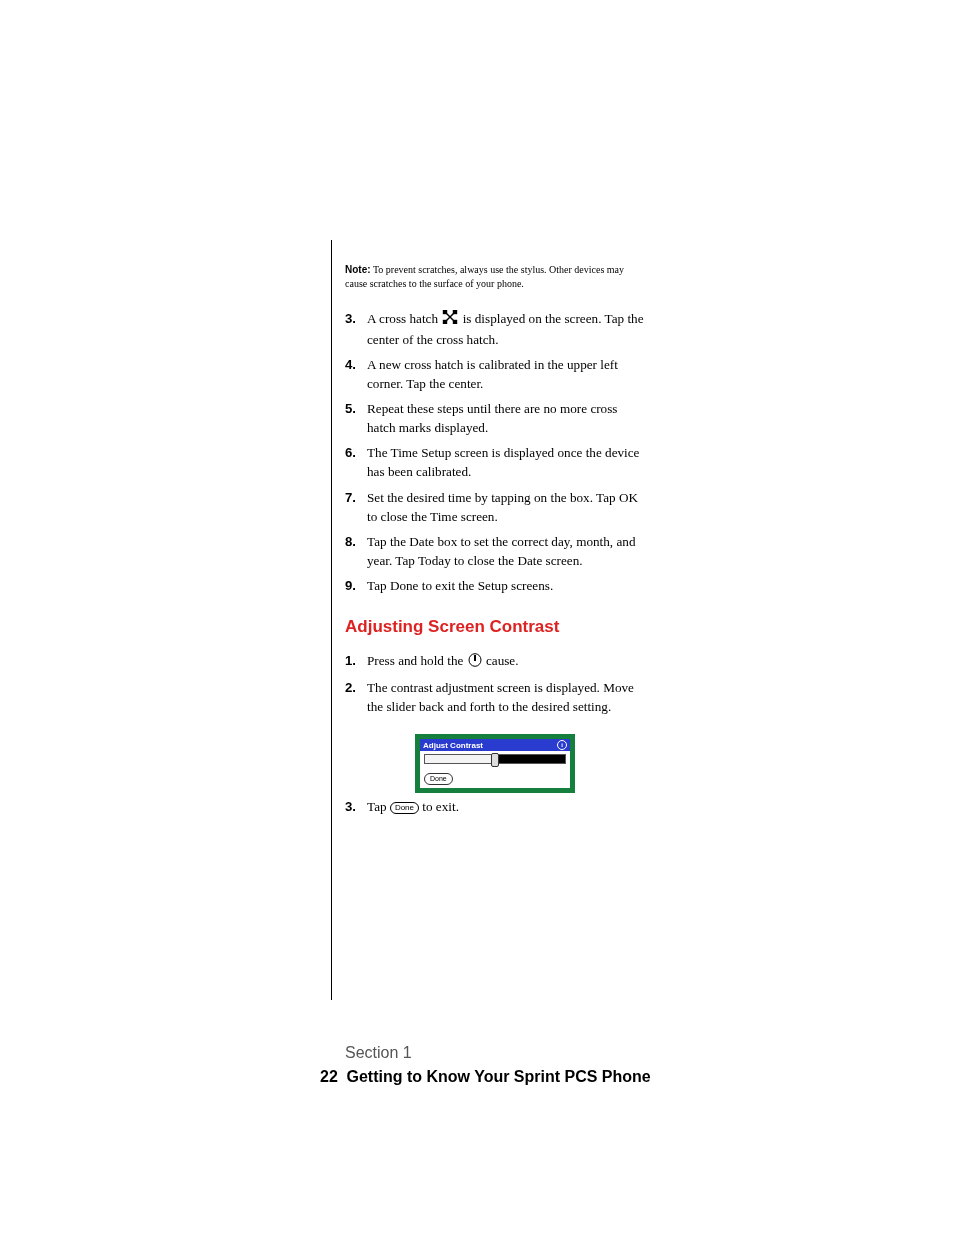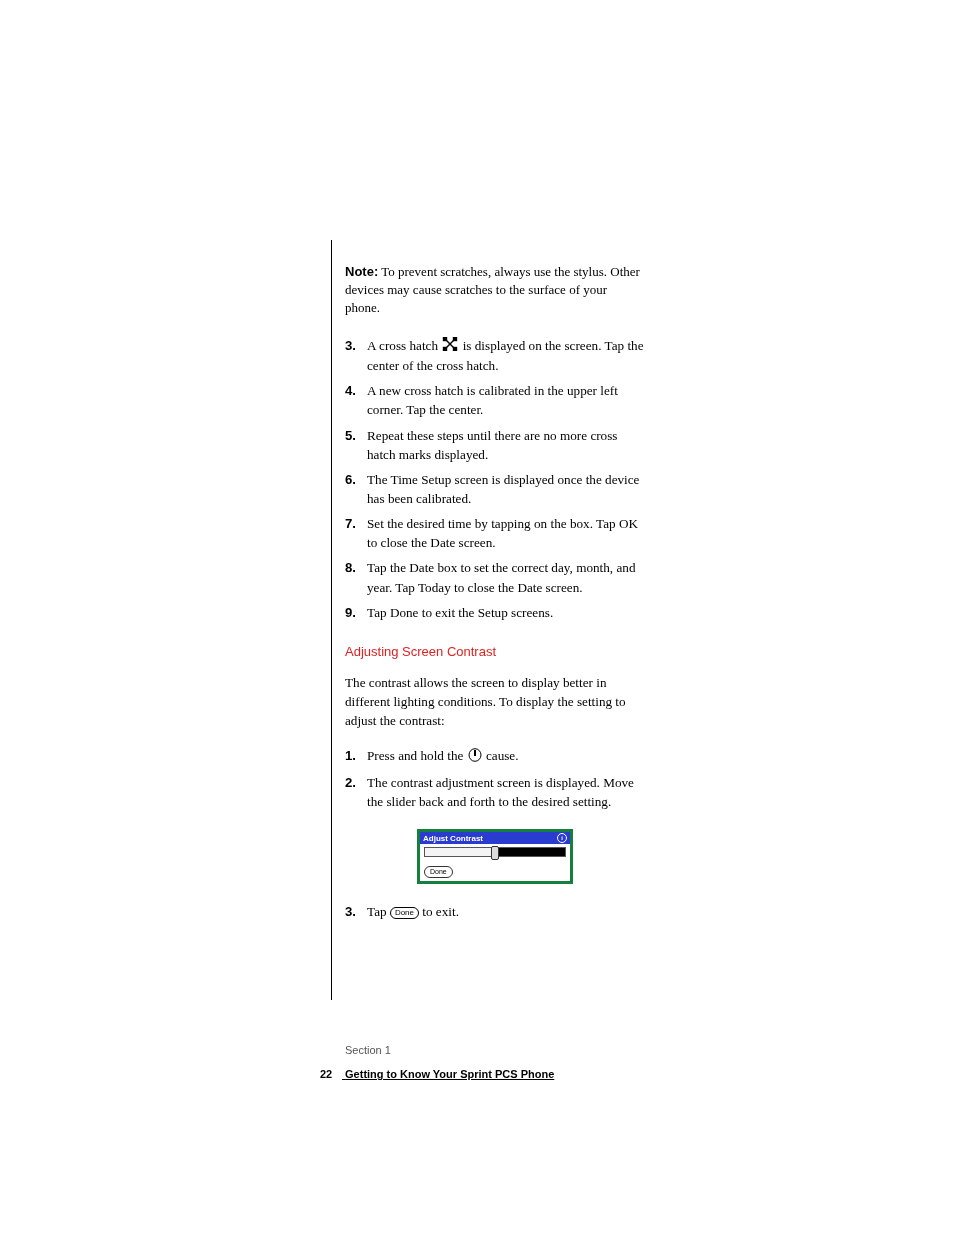--- a/index.html
+++ b/index.html
@@ -25,21 +25,21 @@
   }
   .rule {
     position: absolute;
     left: 331px;
     top: 240px;
     width: 1px;
     height: 760px;
     background: #000;
   }
   .note {
-    font-size: 13px;
+    font-size: 10px;
     line-height: 1.4;
     margin-bottom: 18px;
     margin-top: 23px;
   }
   .note b {
     font-family: Arial, Helvetica, sans-serif;
     font-weight: bold;
   }
   ol.steps {
     list-style: none;
@@ -57,38 +57,38 @@
     font-weight: bold;
     width: 22px;
     flex-shrink: 0;
   }
   ol.steps li .txt {
     flex: 1;
   }
   h3.red {
     font-family: Arial, Helvetica, sans-serif;
     color: #d22;
-    font-size: 13px;
-    font-weight: normal;
+    font-size: 17px;
+    font-weight: bold;
     margin: 22px 0 14px 0;
   }
   p.body {
     font-size: 13.2px;
     line-height: 1.45;
     margin: 0 0 16px 0;
   }
   .inline-icon {
     display: inline-block;
     vertical-align: middle;
     margin: 0 1px;
   }
   .contrast-widget {
-    margin: 10px auto 18px auto;
+    margin: 10px auto 4px auto;
     width: 150px;
-    border: 3px solid #15803d;
+    border: 5px solid #15803d;
     font-family: Arial, sans-serif;
   }
   .contrast-widget .titlebar {
     background: #2a3bcf;
     color: #fff;
     font-size: 8px;
     font-weight: bold;
     padding: 1px 3px;
     display: flex;
     justify-content: space-between;
@@ -141,24 +141,24 @@
     padding:0 4px;
     line-height:10px;
     font-family: Arial, sans-serif;
     vertical-align: middle;
   }
   .footer {
     position:absolute;
     left: 320px;
     top: 1044px;
     font-family: Arial, Helvetica, sans-serif;
-    font-size: 11px;
+    font-size: 16px;
   }
   .footer .sect { color:#555; margin-left:25px; }
-  .footer .line2 { margin-top:12px;text-decoration:underline; }
+  .footer .line2 { margin-top:6px; }
   .footer .pg { font-weight:bold; display:inline-block; width:22px; }
   .footer .title { font-weight:bold; }
 </style>
 </head>
 <body>
 
 <div class="page">
   <div class="rule"></div>
 
   <div class="content">
@@ -191,36 +191,35 @@
       <li>
           <span class="num">5.</span>
           <span class="txt">Repeat these steps until there are no more cross hatch marks displayed.</span>
         </li>
       <li>
           <span class="num">6.</span>
           <span class="txt">The Time Setup screen is displayed once the device has been calibrated.</span>
         </li>
       <li>
           <span class="num">7.</span>
-          <span class="txt">Set the desired time by tapping on the box. Tap OK to close the Date screen.</span>
+          <span class="txt">Set the desired time by tapping on the box. Tap OK to close the Time screen.</span>
         </li>
       <li>
           <span class="num">8.</span>
           <span class="txt">Tap the Date box to set the correct day, month, and year. Tap Today to close the Date screen.</span>
         </li>
       <li>
           <span class="num">9.</span>
           <span class="txt">Tap Done to exit the Setup screens.</span>
         </li>
     </ol>
 
 
     <h3 class="red">Adjusting Screen Contrast</h3>
 
-    <p class="body">The contrast allows the screen to display better in different lighting conditions. To display the setting to adjust the contrast:</p>
 
     <ol class="steps">
       <li>
         <span class="num">1.</span>
         <span class="txt">
           <span>Press and hold the </span><span class="inline-icon"><svg width="14" height="14" viewBox="0 0 14 14">
                 <ellipse cx="7" cy="7" rx="6" ry="6.3" fill="none" stroke="#000" stroke-width="1"></ellipse>
                 <line x1="7" y1="2" x2="7" y2="8" stroke="#000" stroke-width="2"></line>
               </svg></span><span> cause.</span>
         </span>

